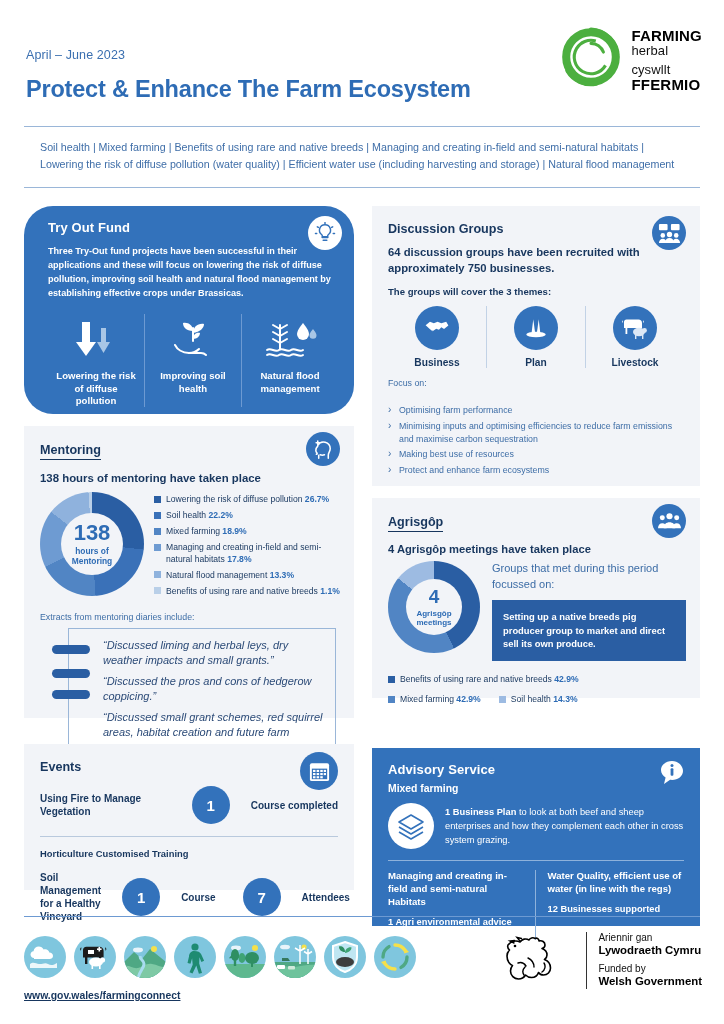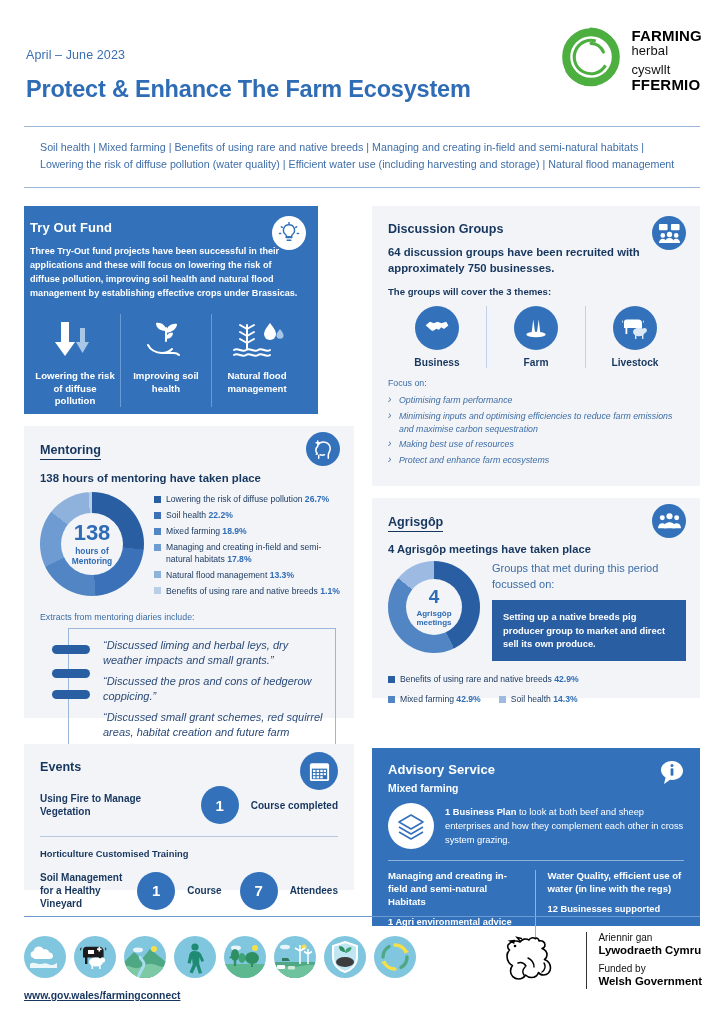--- a/index.html
+++ b/index.html
@@ -36,21 +36,21 @@
     padding: 12px 16px 13px 16px;
   }
   .themes p { font-size: 10.7px; color: #3f6ea8; line-height: 1.62; }
 
   
   .panel { position: absolute; }
   .panel-blue { background: #3372bb; }
   .panel-grey { background: #f2f4f8; }
 
   
-  #tryout { left: 24px; top: 206px; width: 294px; height: 208px; padding: 14px 16px 0 6px; }
+  #tryout { left: 24px; top: 206px; width: 330px; height: 208px; padding: 14px 16px 0 24px; border-radius: 29px; }
   .p-title-w { font-size: 13px; font-weight: bold; color: #fff; letter-spacing: .1px; }
   .p-body-w { font-size: 9.1px; color: #fff; line-height: 1.55; margin-top: 9px; font-weight: bold; }
   .tryout-cols { display: flex; margin-top: 14px; }
   .tcol { flex: 1; text-align: center; position: relative; padding: 0 5px; }
   .tcol + .tcol { border-left: 1px solid #6d9ad2; }
   .tcol .ic { height: 52px; display: flex; align-items: center; justify-content: center; }
   .tcol .lb { font-size: 9.6px; font-weight: bold; color: #fff; line-height: 1.28; margin-top: 4px; }
 
   .corner-icon {
     position: absolute; border-radius: 50%;
@@ -66,21 +66,21 @@
   .dg-sub { font-size: 9.6px; font-weight: bold; color: #17365e; margin-top: 10px; }
   .dg-cols { display: flex; margin-top: 9px; }
   .dcol { flex: 1; text-align: center; }
   .dcol + .dcol { border-left: 1px solid #c2d2e6; }
   .dcol .circ {
     width: 44px; height: 44px; border-radius: 50%; background: #3372bb;
     margin: 0 auto; display: flex; align-items: center; justify-content: center;
   }
   .dcol .lb { font-size: 10.2px; font-weight: bold; color: #17365e; margin-top: 7px; }
   .focus-h { font-size: 8.8px; color: #3d6da6; margin-top: 10px; }
-  .focus-l { margin-top: 6px; font-style: italic; }
+  .focus-l { margin-top: 16px; }
   .focus-l li { list-style: none; font-size: 8.8px; color: #3d6da6; line-height: 1.45; margin-bottom: 3px; padding-left: 11px; position: relative; }
   .focus-l li::before { content: "›"; position: absolute; left: 0; top: -1px; color: #3d6da6; font-size: 10px; }
 
   
   #mentoring { left: 24px; top: 426px; width: 330px; height: 292px; padding: 14px 14px 0 16px; }
   .p-title-u { font-size: 12.6px; font-weight: bold; color: #17365e; display: inline-block;
                border-bottom: 1.6px solid #17365e; padding-bottom: 2px; }
   .m-lead { font-size: 11.4px; font-weight: bold; color: #17365e; margin-top: 12px; }
   .m-row { display: flex; margin-top: 8px; }
   .donut-wrap { width: 108px; flex: none; position: relative; }
@@ -137,21 +137,21 @@
   .adv-txt b { font-weight: bold; }
   .adv-hr { height: 1px; background: #8eb2db; margin: 11px 0 9px 0; }
   .adv-cols { display: flex; }
   .acol { flex: 1; padding-right: 10px; }
   .acol + .acol { border-left: 1px solid #8eb2db; padding-left: 12px; padding-right: 0; }
   .acol .h { font-size: 9.6px; font-weight: bold; color: #fff; line-height: 1.34; }
   .acol .v { font-size: 9.3px; font-weight: bold; color: #fff; line-height: 1.34; margin-top: 7px; }
 
   
   #events { left: 24px; top: 744px; width: 330px; height: 146px; padding: 16px 16px 0 16px; }
-  .ev-row { display: flex; align-items: center; gap: 12px; margin-top: 12px; }
+  .ev-row { display: flex; align-items: center; gap: 21px; margin-top: 12px; }
   .ev-lbl { font-size: 10px; font-weight: bold; color: #17365e; line-height: 1.3; }
   .ev-badge { width: 38px; height: 38px; border-radius: 50%; background: #3372bb; flex: none;
               display: flex; align-items: center; justify-content: center;
               color: #fff; font-size: 15px; font-weight: bold; }
   .ev-hr { height: 1px; background: #b9c9dd; margin: 12px 0 0 0; }
   .ev-sub { font-size: 9.4px; font-weight: bold; color: #17365e; margin-top: 11px; }
 
   
   .foot-hr { position: absolute; left: 24px; top: 916px; width: 676px; height: 1.4px; background: #6d9ad2; }
   .foot-icons { position: absolute; left: 24px; top: 936px; display: flex; gap: 8px; }
@@ -286,21 +286,21 @@
         <div class="lb">Business</div>
       </div>
       <div class="dcol">
         <div class="circ">
           <svg width="26" height="26" viewBox="0 0 24 24" fill="#fff">
             <path d="M9.5 4l1.6 12H8z"></path>
               <path d="M14.5 4l1.4 12h-3z"></path>
             <ellipse cx="12" cy="18" rx="9" ry="2.6"></ellipse>
           </svg>
         </div>
-        <div class="lb">Farm</div>
+        <div class="lb">Plan</div>
       </div>
       <div class="dcol">
         <div class="circ">
           <svg width="28" height="26" viewBox="0 0 28 24" fill="#fff">
             <path d="M3 6c0-1.5 1-2.5 2.5-2.5h12c2 0 3.5 1.5 3.5 3.5v5H3z"></path>
             <rect x="4.5" y="12" width="1.8" height="6"></rect>
               <rect x="17.5" y="12" width="1.8" height="6"></rect>
             <path d="M2 4.5c-1 0-1.5 1.5-.5 2.5M22 4.5c1 0 1.5 1.5.5 2.5"></path>
             <ellipse cx="18" cy="16" rx="6" ry="4.2" fill="#dce8f6"></ellipse>
             <rect x="14" y="19" width="1.4" height="4" fill="#dce8f6"></rect>

